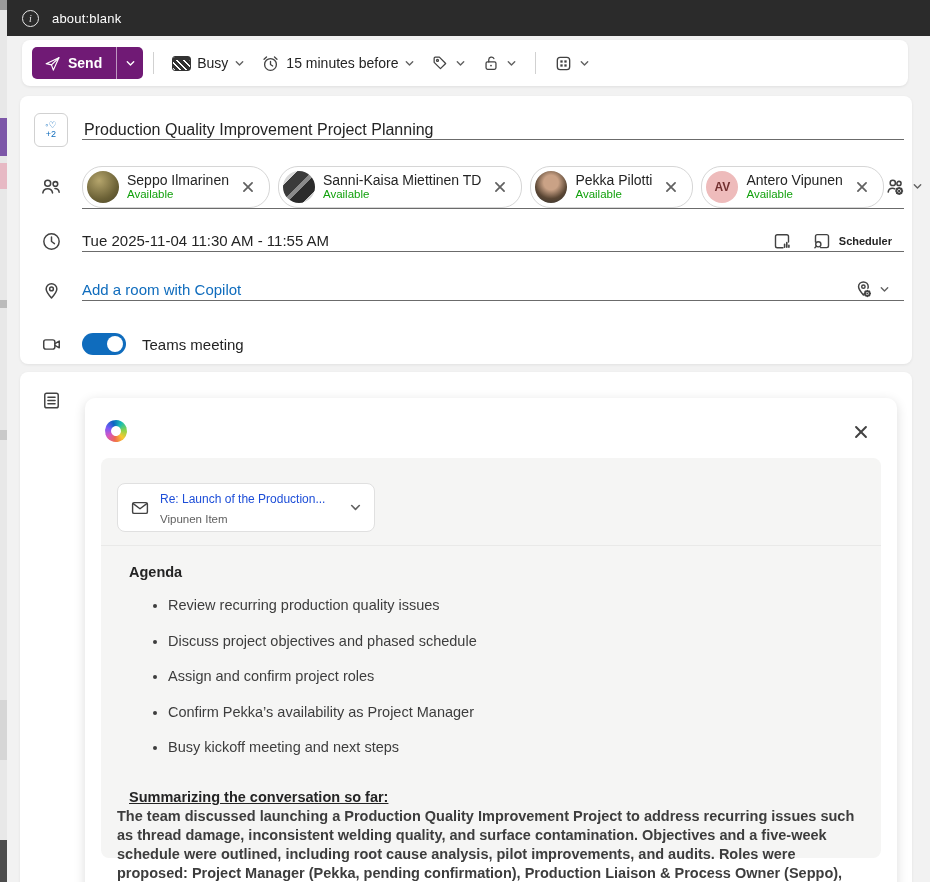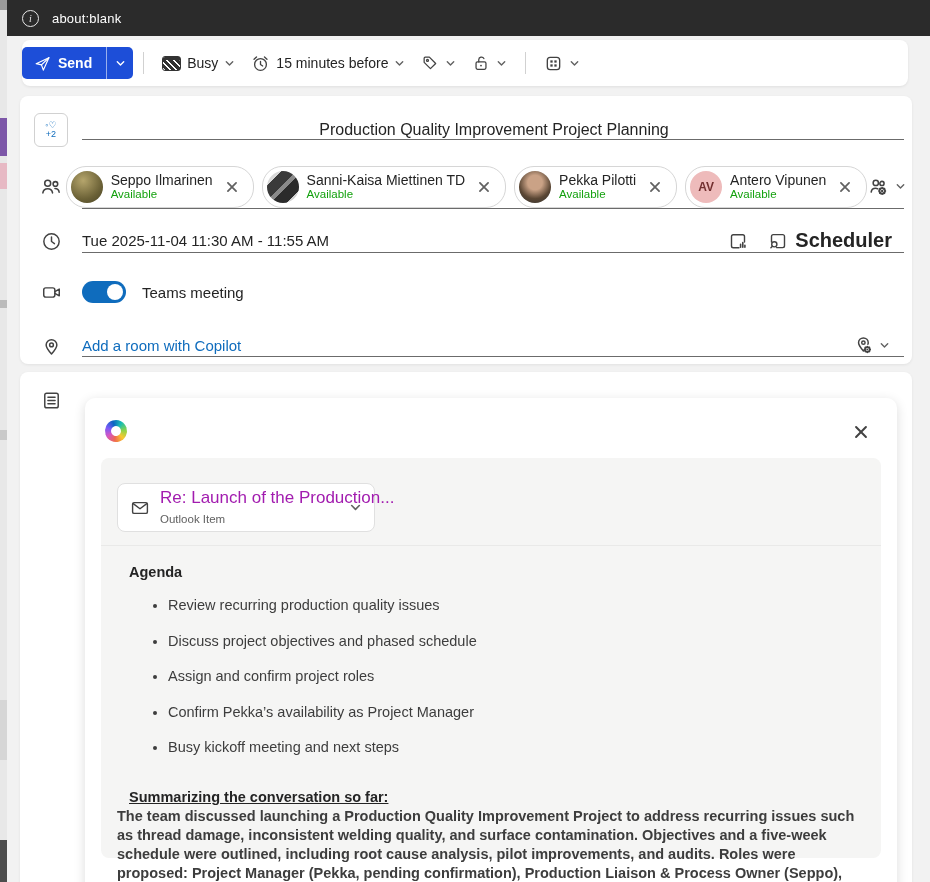--- a/index.html
+++ b/index.html
@@ -20,39 +20,39 @@
   .seg-f{top:700px;height:60px;background:#d6d6d6;}
   .seg-g{top:840px;height:42px;background:#4d4d4d;}
   
   .topbar{position:absolute;left:7px;top:0;width:923px;height:36px;background:#2b2b2b;display:flex;align-items:center;z-index:4;}
   .info-icon{width:15px;height:15px;border:1.4px solid #e8e8e8;border-radius:50%;margin-left:15px;
     display:flex;align-items:center;justify-content:center;color:#e8e8e8;font-size:10px;font-family:"Liberation Serif",serif;font-style:italic;}
   .topbar .url{color:#fff;font-size:13px;margin-left:13px;letter-spacing:.2px;}
   
   .toolbar{position:absolute;left:22px;top:40px;width:886px;height:46px;background:#fff;border-radius:8px;
     box-shadow:0 1px 3px rgba(0,0,0,.08);display:flex;align-items:center;z-index:3;}
-  .send-split{display:flex;height:32px;border-radius:5px;overflow:hidden;background:#1d4ed8;text-align:center;}
+  .send-split{display:flex;margin-left:10px;height:32px;border-radius:5px;overflow:hidden;background:#701a75;text-align:center;}
   .send-main{display:flex;align-items:center;gap:7px;color:#fff;font-weight:700;font-size:14px;padding:0 14px 0 12px;cursor:pointer;}
   .send-caret{width:26px;display:flex;align-items:center;justify-content:center;border-left:1px solid rgba(255,255,255,.55);cursor:pointer;}
   .tb-sep{width:1px;height:22px;background:#d1d1d1;margin:0 10px;}
   .tb-group{display:flex;align-items:center;gap:6px;padding:6px 8px;border-radius:4px;cursor:pointer;}
   .tb-label{font-size:14px;color:#242424;}
   .chev{display:inline-flex;}
   .busy-glyph{width:17px;height:13px;border-radius:3px;background:
      repeating-linear-gradient(45deg,#fff 0 1.5px,#333 1.5px 4.5px);
      border:1.5px solid #333;box-shadow:inset 0 3px 0 #333;}
   svg.ic{stroke:#424242;fill:none;stroke-width:1.4;stroke-linecap:round;stroke-linejoin:round;}
   svg.ic-chev{stroke:#616161;fill:none;stroke-width:1.5;stroke-linecap:round;stroke-linejoin:round;}
   
   .card1{position:absolute;left:20px;top:96px;width:892px;height:268px;background:#fff;border-radius:8px;
     box-shadow:0 1px 3px rgba(0,0,0,.07);z-index:2;}
   .frow{display:flex;align-items:center;}
   .gutter{width:62px;display:flex;justify-content:center;flex-shrink:0;}
   .fcontent{flex:1;margin-right:8px;display:flex;align-items:center;min-width:0;}
-  .uline{border-bottom:1px solid #6b6b6b;justify-content:center;}
+  .uline{border-bottom:1px solid #6b6b6b;}
   .row-title{height:52px;padding-top:8px;}
   .title-btn{width:32px;height:32px;border:1px solid #d1d1d1;border-radius:6px;background:#fff;
     display:flex;flex-direction:column;align-items:center;justify-content:center;line-height:9px;
     font-size:9px;color:#0f6cbd;cursor:pointer;}
   .title-text{font-size:16px;color:#242424;padding-left:2px;}
   .row-att{height:62px;}
   .pills{display:flex;gap:8px;flex:1;align-items:center;}
   .pill{display:flex;align-items:center;height:40px;border:1px solid #d6d6d6;border-radius:20px;background:#fff;padding:0 4px;cursor:default;}
   .avatar{width:32px;height:32px;border-radius:50%;flex-shrink:0;display:flex;align-items:center;justify-content:center;}
   .av-0{background:radial-gradient(circle at 38% 30%,#b5a56c,#6b6136 62%,#494426);}
@@ -61,21 +61,21 @@
   .av-3{background:#eebbbb;color:#722f2f;font-size:12px;font-weight:700;}
   .pill-text{margin:0 6px 0 8px;line-height:1.15;}
   .pill-name{font-size:14px;color:#242424;white-space:nowrap;}
   .pill-status{font-size:11.5px;color:#13a10e;}
   .pill-x{width:26px;height:26px;display:flex;align-items:center;justify-content:center;border-radius:4px;cursor:pointer;margin-right:4px;}
   .att-actions{display:flex;align-items:center;gap:6px;margin-left:auto;padding-right:14px;cursor:pointer;}
   .row-time{height:46px;}
   .time-text{font-size:15px;color:#242424;}
   .time-actions{margin-left:auto;display:flex;align-items:center;gap:20px;padding-right:12px;}
   .icon-btn{display:flex;align-items:center;gap:7px;cursor:pointer;}
-  .sched-label{font-size:20px;font-weight:700;color:#242424;}
+  .sched-label{font-size:11px;font-weight:700;color:#242424;}
   .row-loc{height:52px;}
   .loc-link{font-size:15px;color:#0f6cbd;cursor:pointer;}
   .loc-actions{margin-left:auto;display:flex;align-items:center;gap:5px;padding-right:14px;cursor:pointer;}
   .row-teams{height:56px;}
   .toggle{width:44px;height:22px;border-radius:11px;background:#0f6cbd;position:relative;cursor:pointer;flex-shrink:0;}
   .toggle .knob{position:absolute;top:3px;right:3px;width:16px;height:16px;border-radius:50%;background:#fff;}
   .teams-label{font-size:15px;color:#242424;margin-left:16px;}
   
   .card2{position:absolute;left:20px;top:372px;width:892px;height:560px;background:#fff;border-radius:8px;
     box-shadow:0 1px 3px rgba(0,0,0,.07);z-index:2;}
@@ -84,21 +84,21 @@
     box-shadow:0 3px 12px rgba(0,0,0,.14);}
   .copilot-logo{position:absolute;left:20px;top:22px;width:22px;height:22px;border-radius:50%;transform:rotate(-18deg);
     background:conic-gradient(#0a64c2,#18bdb3,#8bd44a,#f8c82f,#ef6950,#d357c4,#7a5af8,#0a64c2);}
   .copilot-logo:after{content:"";position:absolute;left:6px;top:6px;width:10px;height:10px;border-radius:50%;background:#fff;}
   .card-close{position:absolute;right:22px;top:20px;width:28px;height:28px;display:flex;align-items:center;justify-content:center;border-radius:4px;cursor:pointer;}
   .gray-area{position:absolute;left:16px;top:60px;width:780px;height:400px;background:#f5f5f4;border-radius:8px;}
   .chip{position:absolute;left:16px;top:25px;width:256px;height:47px;background:#fff;border:1px solid #e0e0e0;border-radius:8px;
     display:flex;align-items:center;cursor:pointer;}
   .chip-mailicon{margin:0 10px 0 12px;display:flex;}
   .chip-text{flex:1;min-width:0;line-height:1.2;}
-  .chip-title{font-size:17px;color:#a21caf;white-space:nowrap;overflow:hidden;}
+  .chip-title{font-size:12px;color:#1d4ed8;white-space:nowrap;overflow:hidden;}
   .chip-sub{font-size:11.5px;color:#616161;}
   .chip-chev{margin:0 12px 0 8px;display:flex;}
   .gray-divider{position:absolute;left:0;top:87px;width:780px;height:1px;background:#e9e9e8;}
   .doc{position:absolute;left:16px;top:106px;right:16px;color:#3d3d3d;font-size:14.5px;}
   .doc h4{margin:0 0 14px 12px;font-size:14.5px;color:#242424;}
   .doc ul{margin:0;padding-left:35px;}
   .doc li{line-height:19.5px;margin:16px;}
   .summary-head{margin:30px 0 0 12px;font-weight:700;color:#242424;line-height:19px;text-decoration:underline;}
   .summary-text{margin:0;line-height:19.2px;max-width:740px;font-weight:bold;}
 </style>
@@ -296,35 +296,20 @@
         </div>
         <div class="icon-btn">
           <svg class="ic" width="20" height="20" viewBox="0 0 20 20">
             <path d="M8.5 16.6h6.2c1 0 1.8-.8 1.8-1.8V5.4c0-1-.8-1.8-1.8-1.8H5.3c-1 0-1.8.8-1.8 1.8V11"></path>
             <circle cx="6.3" cy="13.3" r="2.6"></circle>
               <path d="M4.4 15.2 2.9 16.7"></path>
           </svg>
           <span class="sched-label">Scheduler</span>
         </div>
       </div>
-    </div>
-  </div>
-
-  <div class="frow row-teams">
-    <div class="gutter">
-      <svg class="ic" width="21" height="21" viewBox="0 0 20 20">
-        <rect x="2.6" y="5.6" width="10.6" height="8.8" rx="2"></rect>
-          <path d="M13.2 9.2l4.2-2.4v6.4l-4.2-2.4"></path>
-      </svg>
-    </div>
-    <div class="fcontent">
-      <div class="toggle">
-          <div class="knob"></div>
-        </div>
-      <span class="teams-label">Teams meeting</span>
     </div>
   </div>
 
   <div class="frow row-loc">
     <div class="gutter">
       <svg class="ic" width="21" height="21" viewBox="0 0 20 20">
         <path d="M10 17.2c3-3.4 5.1-6 5.1-8.6a5.1 5.1 0 0 0-10.2 0c0 2.6 2.1 5.2 5.1 8.6z"></path>
           <circle cx="10" cy="8.5" r="1.8"></circle>
       </svg>
     </div>
@@ -337,20 +322,35 @@
           <circle cx="13.7" cy="13.8" r="1" fill="#424242" stroke="none"></circle>
           <circle cx="13.7" cy="13.8" r="2.4"></circle>
             <path d="M13.7 11v.7M13.7 16v.7M16.5 13.8h-.7M11.6 13.8h-.7M15.7 11.8l-.5.5M12.2 15.3l-.5.5M15.7 15.8l-.5-.5M12.2 12.3l-.5-.5"></path>
         </svg>
         <svg class="ic-chev" width="11" height="11" viewBox="0 0 12 12">
             <path d="M2.5 4.2 6 7.7l3.5-3.5"></path>
           </svg>
       </div>
     </div>
   </div>
+
+  <div class="frow row-teams">
+    <div class="gutter">
+      <svg class="ic" width="21" height="21" viewBox="0 0 20 20">
+        <rect x="2.6" y="5.6" width="10.6" height="8.8" rx="2"></rect>
+          <path d="M13.2 9.2l4.2-2.4v6.4l-4.2-2.4"></path>
+      </svg>
+    </div>
+    <div class="fcontent">
+      <div class="toggle">
+          <div class="knob"></div>
+        </div>
+      <span class="teams-label">Teams meeting</span>
+    </div>
+  </div>
 </div>
 
 <div class="card2">
   <div class="body-gutter">
     <svg class="ic" width="21" height="21" viewBox="0 0 20 20">
       <rect x="3.6" y="3" width="12.8" height="14" rx="1.8"></rect>
         <path d="M6.6 7h6.8M6.6 10h6.8M6.6 13h6.8"></path>
     </svg>
   </div>
 
@@ -365,21 +365,21 @@
     <div class="gray-area">
       <div class="chip">
         <span class="chip-mailicon">
           <svg class="ic" width="20" height="20" viewBox="0 0 20 20">
             <rect x="2.6" y="4.6" width="14.8" height="10.8" rx="1.5"></rect>
               <path d="M3.2 5.6 10 10.8l6.8-5.2"></path>
           </svg>
         </span>
         <span class="chip-text">
           <span class="chip-title">Re: Launch of the Production...</span><br>
-          <span class="chip-sub">Outlook Item</span>
+          <span class="chip-sub">Vipunen Item</span>
         </span>
         <span class="chip-chev">
           <svg class="ic-chev" width="13" height="13" viewBox="0 0 12 12">
               <path d="M2.5 4.2 6 7.7l3.5-3.5"></path>
             </svg>
         </span>
       </div>
       <div class="gray-divider"></div>
 
       <div class="doc">

